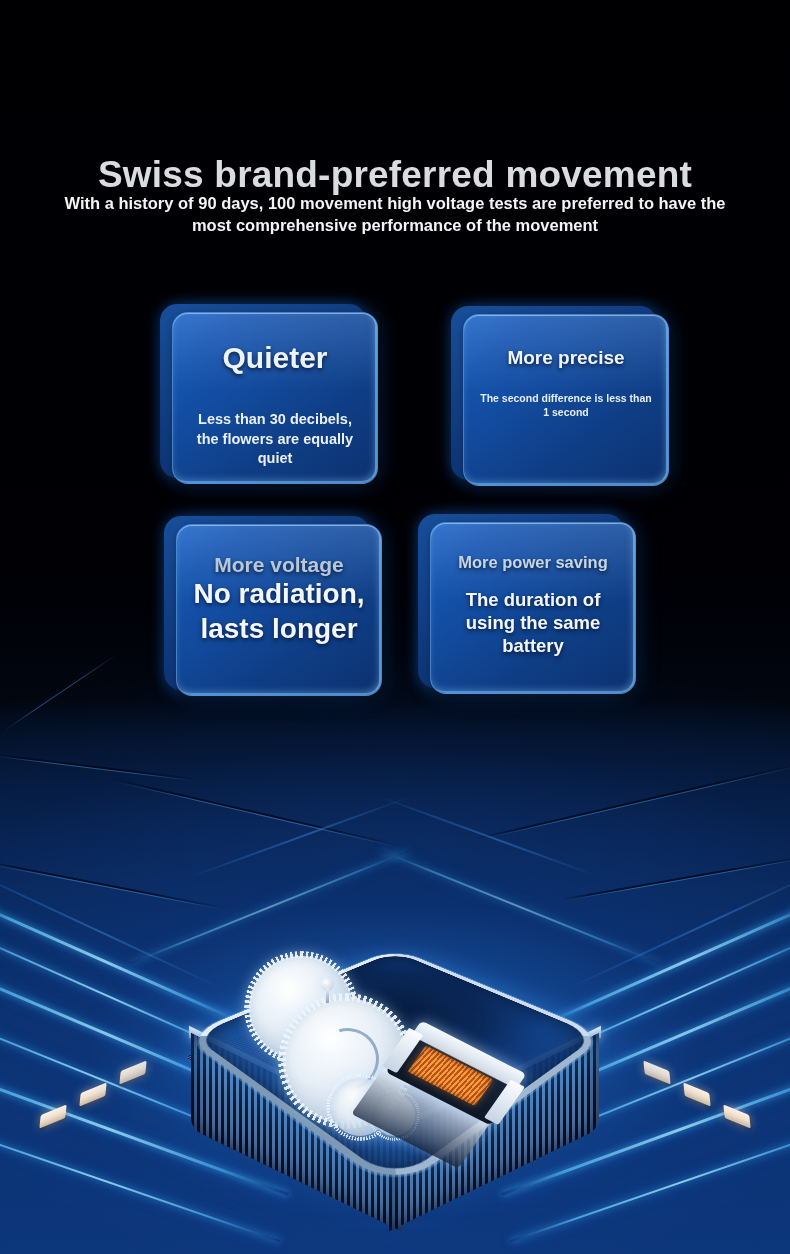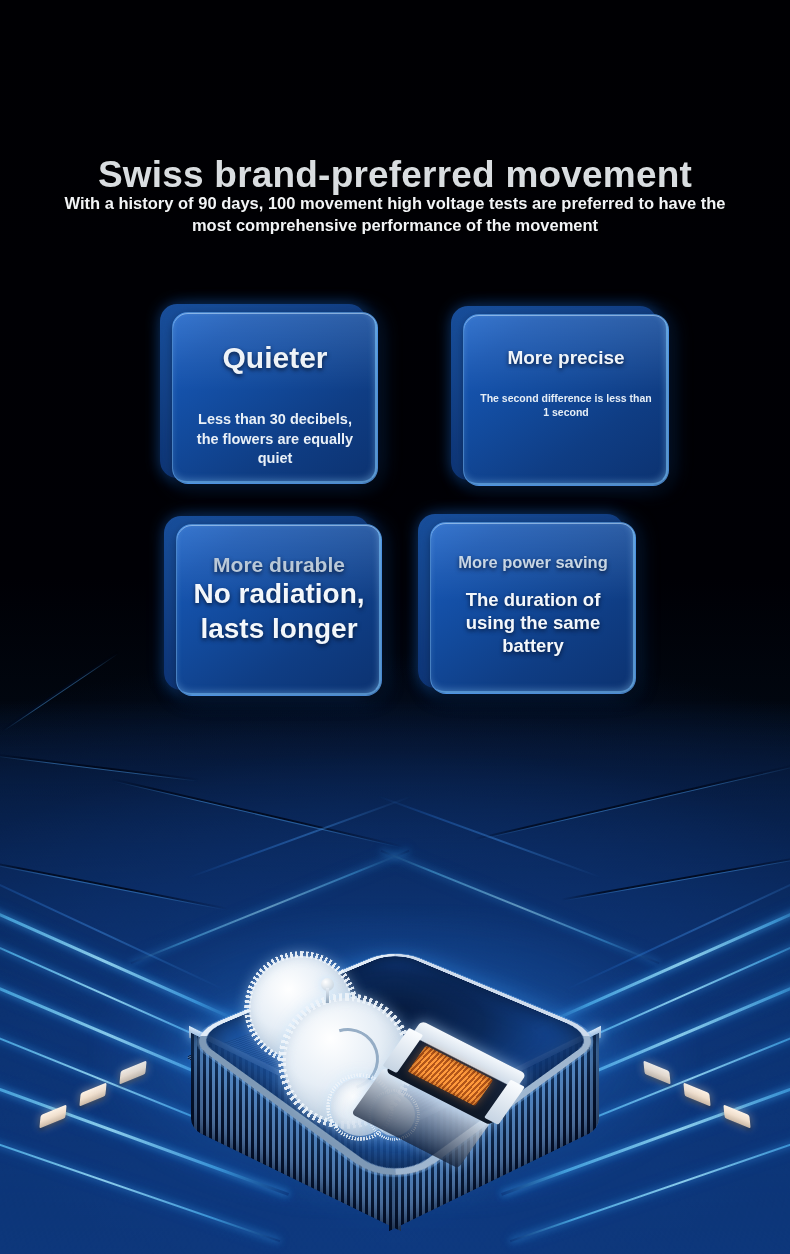--- a/index.html
+++ b/index.html
@@ -444,21 +444,21 @@
         <div class="card-back"></div>
         <div class="card s-mid-title">
           <div class="card-title">More precise</div>
           <div class="card-body">The second difference is less than 1 second</div>
         </div>
       </div>
 
       <div class="card-slot c2">
         <div class="card-back"></div>
         <div class="card s-body-lead">
-          <div class="card-title">More durable</div>
+          <div class="card-title">More voltage</div>
           <div class="card-body">No radiation, lasts longer</div>
         </div>
       </div>
 
       <div class="card-slot c3">
         <div class="card-back"></div>
         <div class="card s-body-lead2">
           <div class="card-title">More power saving</div>
           <div class="card-body">The duration of using the same battery</div>
         </div>

